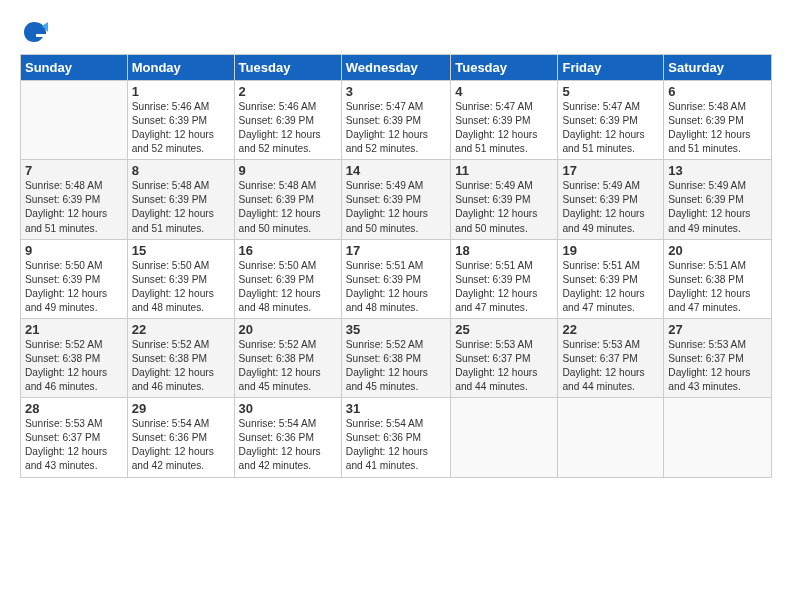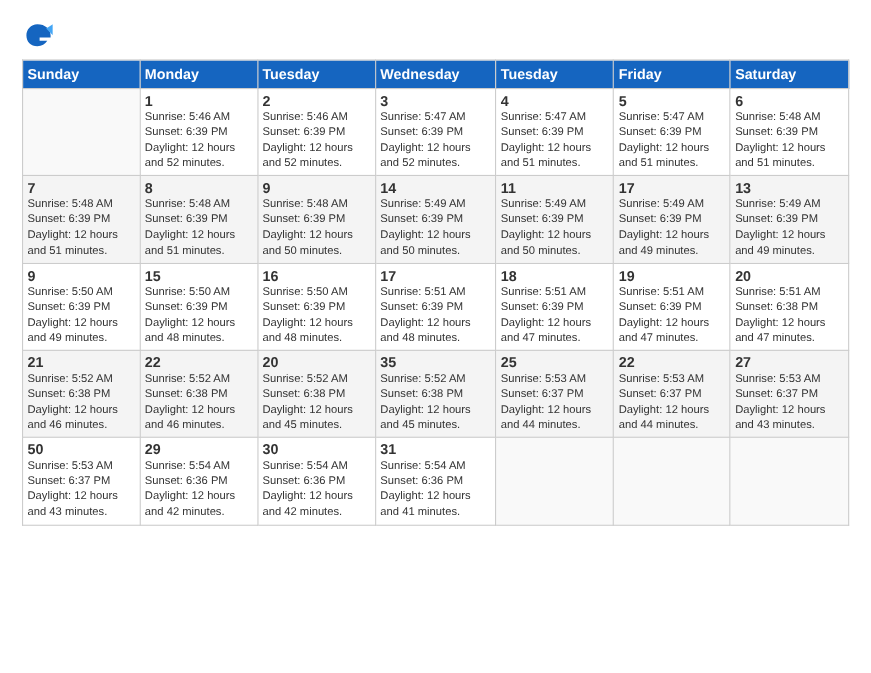--- a/index.html
+++ b/index.html
@@ -249,21 +249,21 @@
           <td><span class="day-num">22</span><span class="day-info" style="white-space: pre-line;">Sunrise: 5:53 AM
 Sunset: 6:37 PM
 Daylight: 12 hours
 and 44 minutes.</span></td>
           <td><span class="day-num">27</span><span class="day-info" style="white-space: pre-line;">Sunrise: 5:53 AM
 Sunset: 6:37 PM
 Daylight: 12 hours
 and 43 minutes.</span></td>
         </tr>
         <tr>
-          <td><span class="day-num">50</span><span class="day-info" style="white-space: pre-line;">Sunrise: 5:53 AM
+          <td><span class="day-num">28</span><span class="day-info" style="white-space: pre-line;">Sunrise: 5:53 AM
 Sunset: 6:37 PM
 Daylight: 12 hours
 and 43 minutes.</span></td>
           <td><span class="day-num">29</span><span class="day-info" style="white-space: pre-line;">Sunrise: 5:54 AM
 Sunset: 6:36 PM
 Daylight: 12 hours
 and 42 minutes.</span></td>
           <td><span class="day-num">30</span><span class="day-info" style="white-space: pre-line;">Sunrise: 5:54 AM
 Sunset: 6:36 PM
 Daylight: 12 hours

